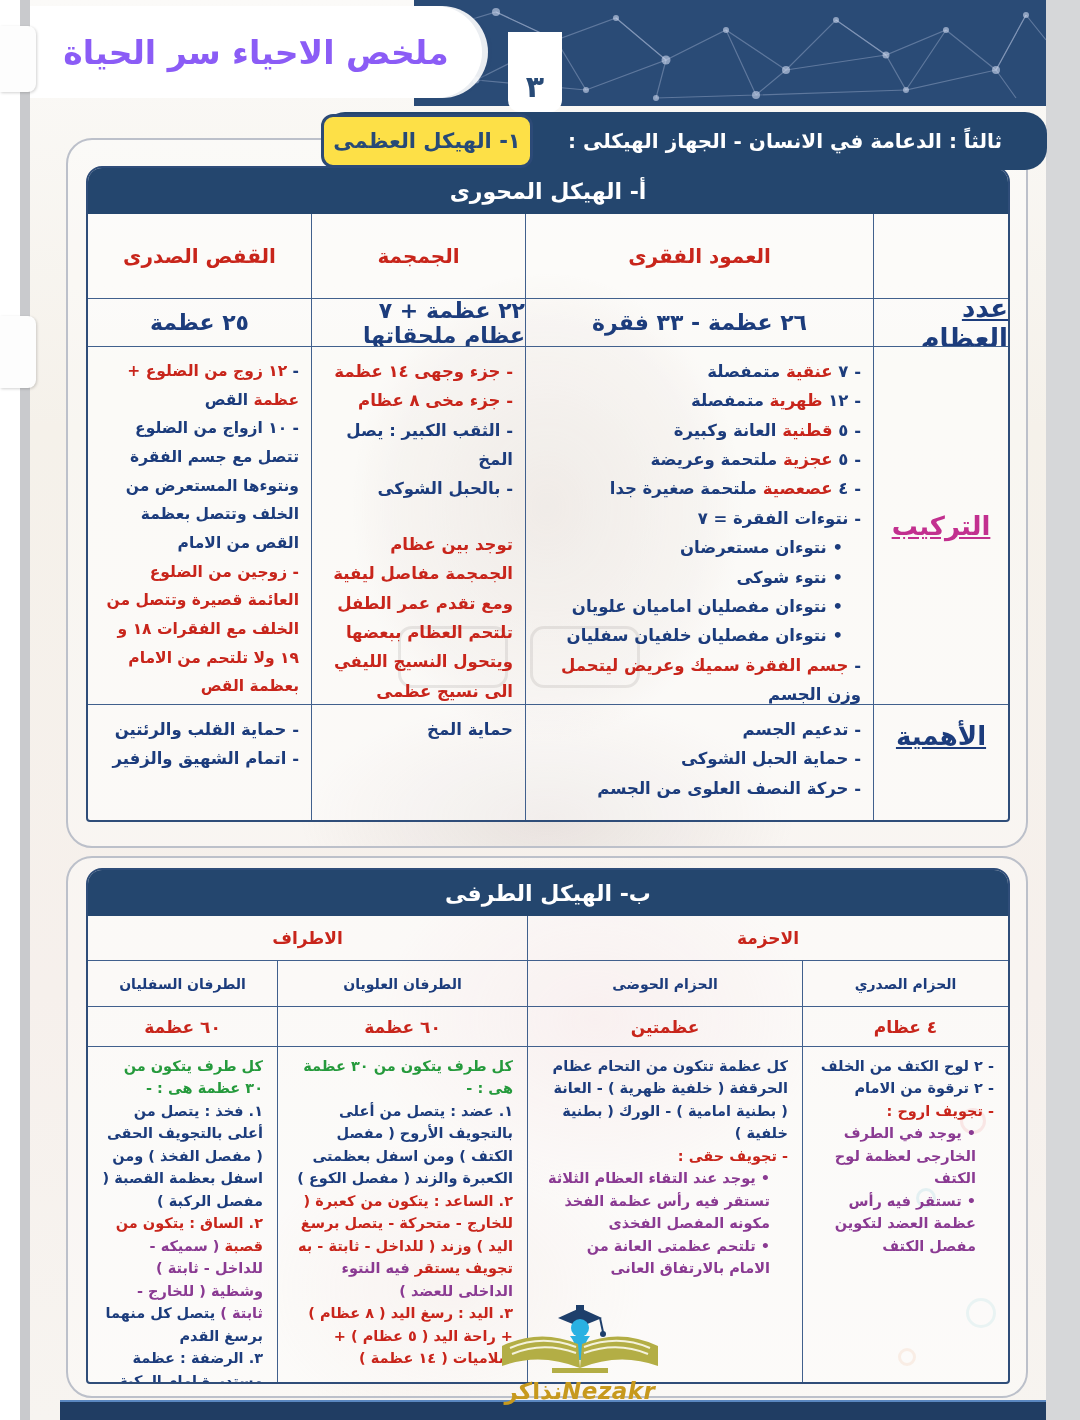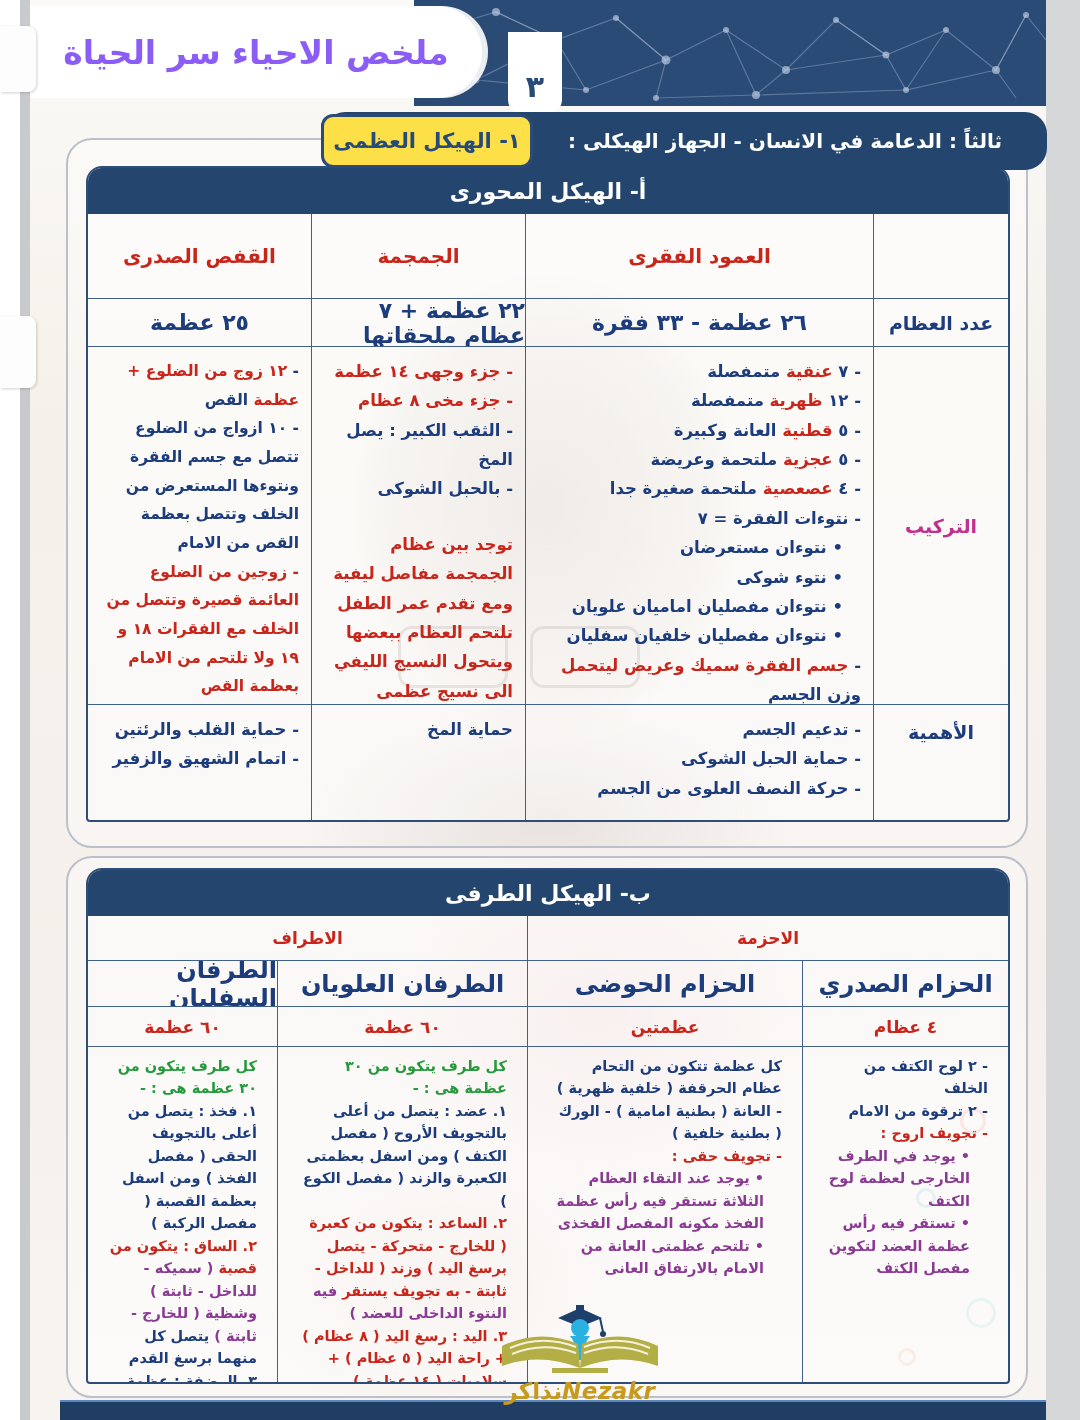--- a/index.html
+++ b/index.html
@@ -78,28 +78,28 @@
       height:calc(100% - 46px);}
   .cell{min-height:0; overflow:hidden;}
   .gA .cell{border-top:1.6px solid var(--bd); border-inline-start:1.6px solid var(--bd);}
   .gA .cell:nth-child(-n+4){border-top:none;}
   .gA .cell:nth-child(4n+1){border-inline-start:none;}
   .gB .cell{border-top:1.6px solid var(--bd);}
   .gB .cell.bs{border-inline-start:1.6px solid var(--bd);}
   .gB .cell.r1{border-top:none;}
   .hname{display:flex; align-items:center; justify-content:center; color:var(--red); font-size:20px;}
   .gname{display:flex; align-items:center; justify-content:center; color:var(--red); font-size:17px;}
-  .nname{display:flex; align-items:center; justify-content:center; color:var(--navy); font-size:24px;}
-  .rlabel{display:flex; align-items:center; justify-content:center; color:var(--navy); font-size:19px;}
+  .nname{display:flex; align-items:center; justify-content:center; color:var(--navy); font-size:14px;}
+  .rlabel{display:flex; align-items:center; justify-content:center; color:var(--navy); font-size:26px;text-decoration:underline;}
   .rlabel.top{align-items:flex-start; padding-top:16px;}
   .cnt{display:flex; align-items:center; justify-content:center; font-size:22px; color:var(--navy);}
   .gB .cnt{color:var(--red); font-size:17px;}
   .body{padding:10px 12px; font-size:16.5px;}
   .gA .body{line-height:1.78;}
-  .gB .body{font-size:14.5px; line-height:1.55; padding:8px 20px;}
+  .gB .body{font-size:14.5px; line-height:1.55; padding:8px 14px;}
   .body.center{text-align:center;}
   .line{text-align:start;}
   .line.bullet{padding-inline-start:18px;}
   .navy{color:var(--navy);} .red{color:var(--red);} .purple{color:var(--purple);}
   .green{color:var(--green);} .magenta{color:var(--magenta);}
 
   
   .strip{position:absolute; left:30px; right:0; top:1400px; height:20px; background:#203d63;
          border-top:2px solid #5a87c0; z-index:5;}
   .watermark{position:absolute; left:400px; top:1302px; width:300px; text-align:center; z-index:8;}

